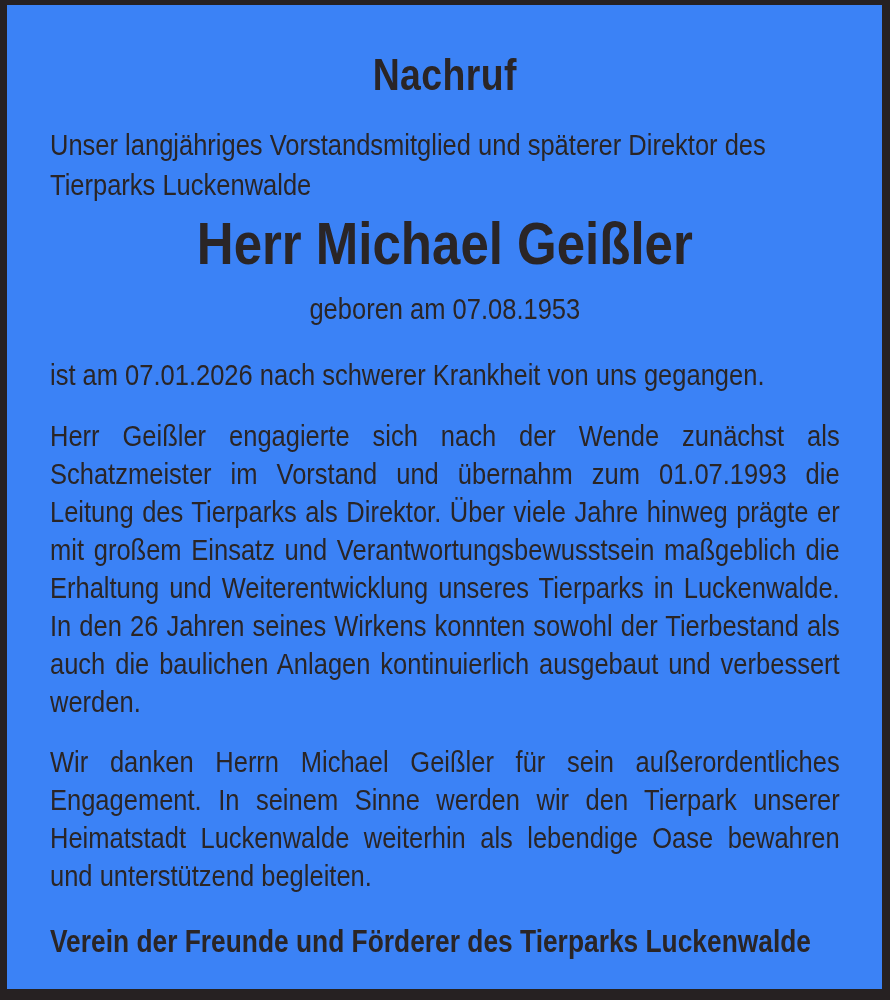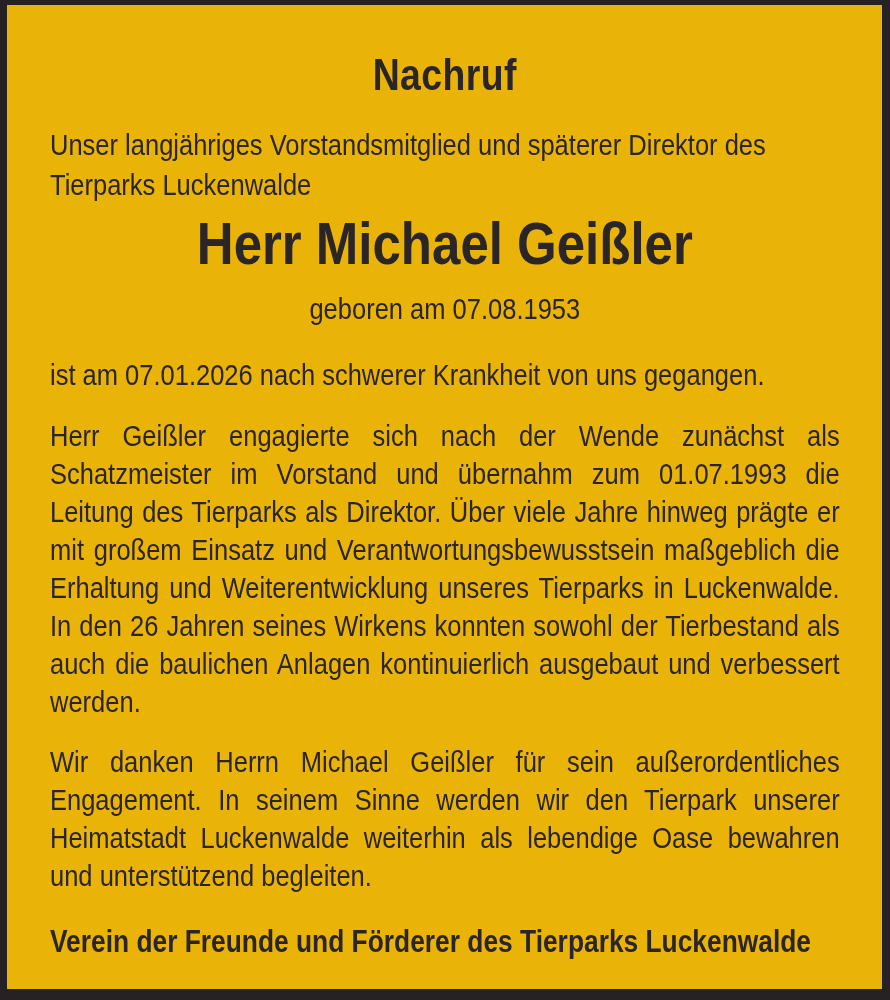--- a/index.html
+++ b/index.html
@@ -5,21 +5,21 @@
   html, body {
     margin: 0;
     padding: 0;
     background: #ffffff;
   }
   .page {
     position: relative;
     box-sizing: border-box;
     width: 890px;
     height: 1000px;
-    background: #eab308;
+    background: #3b82f6;
     border-style: solid;
     border-color: #262122;
     border-width: 5px 8px 11px 7px;
     overflow: hidden;
     font-family: "Liberation Sans", sans-serif;
     color: #2a2526;
   }
   .content {
     padding: 46px 42px 0 43px;
   }

